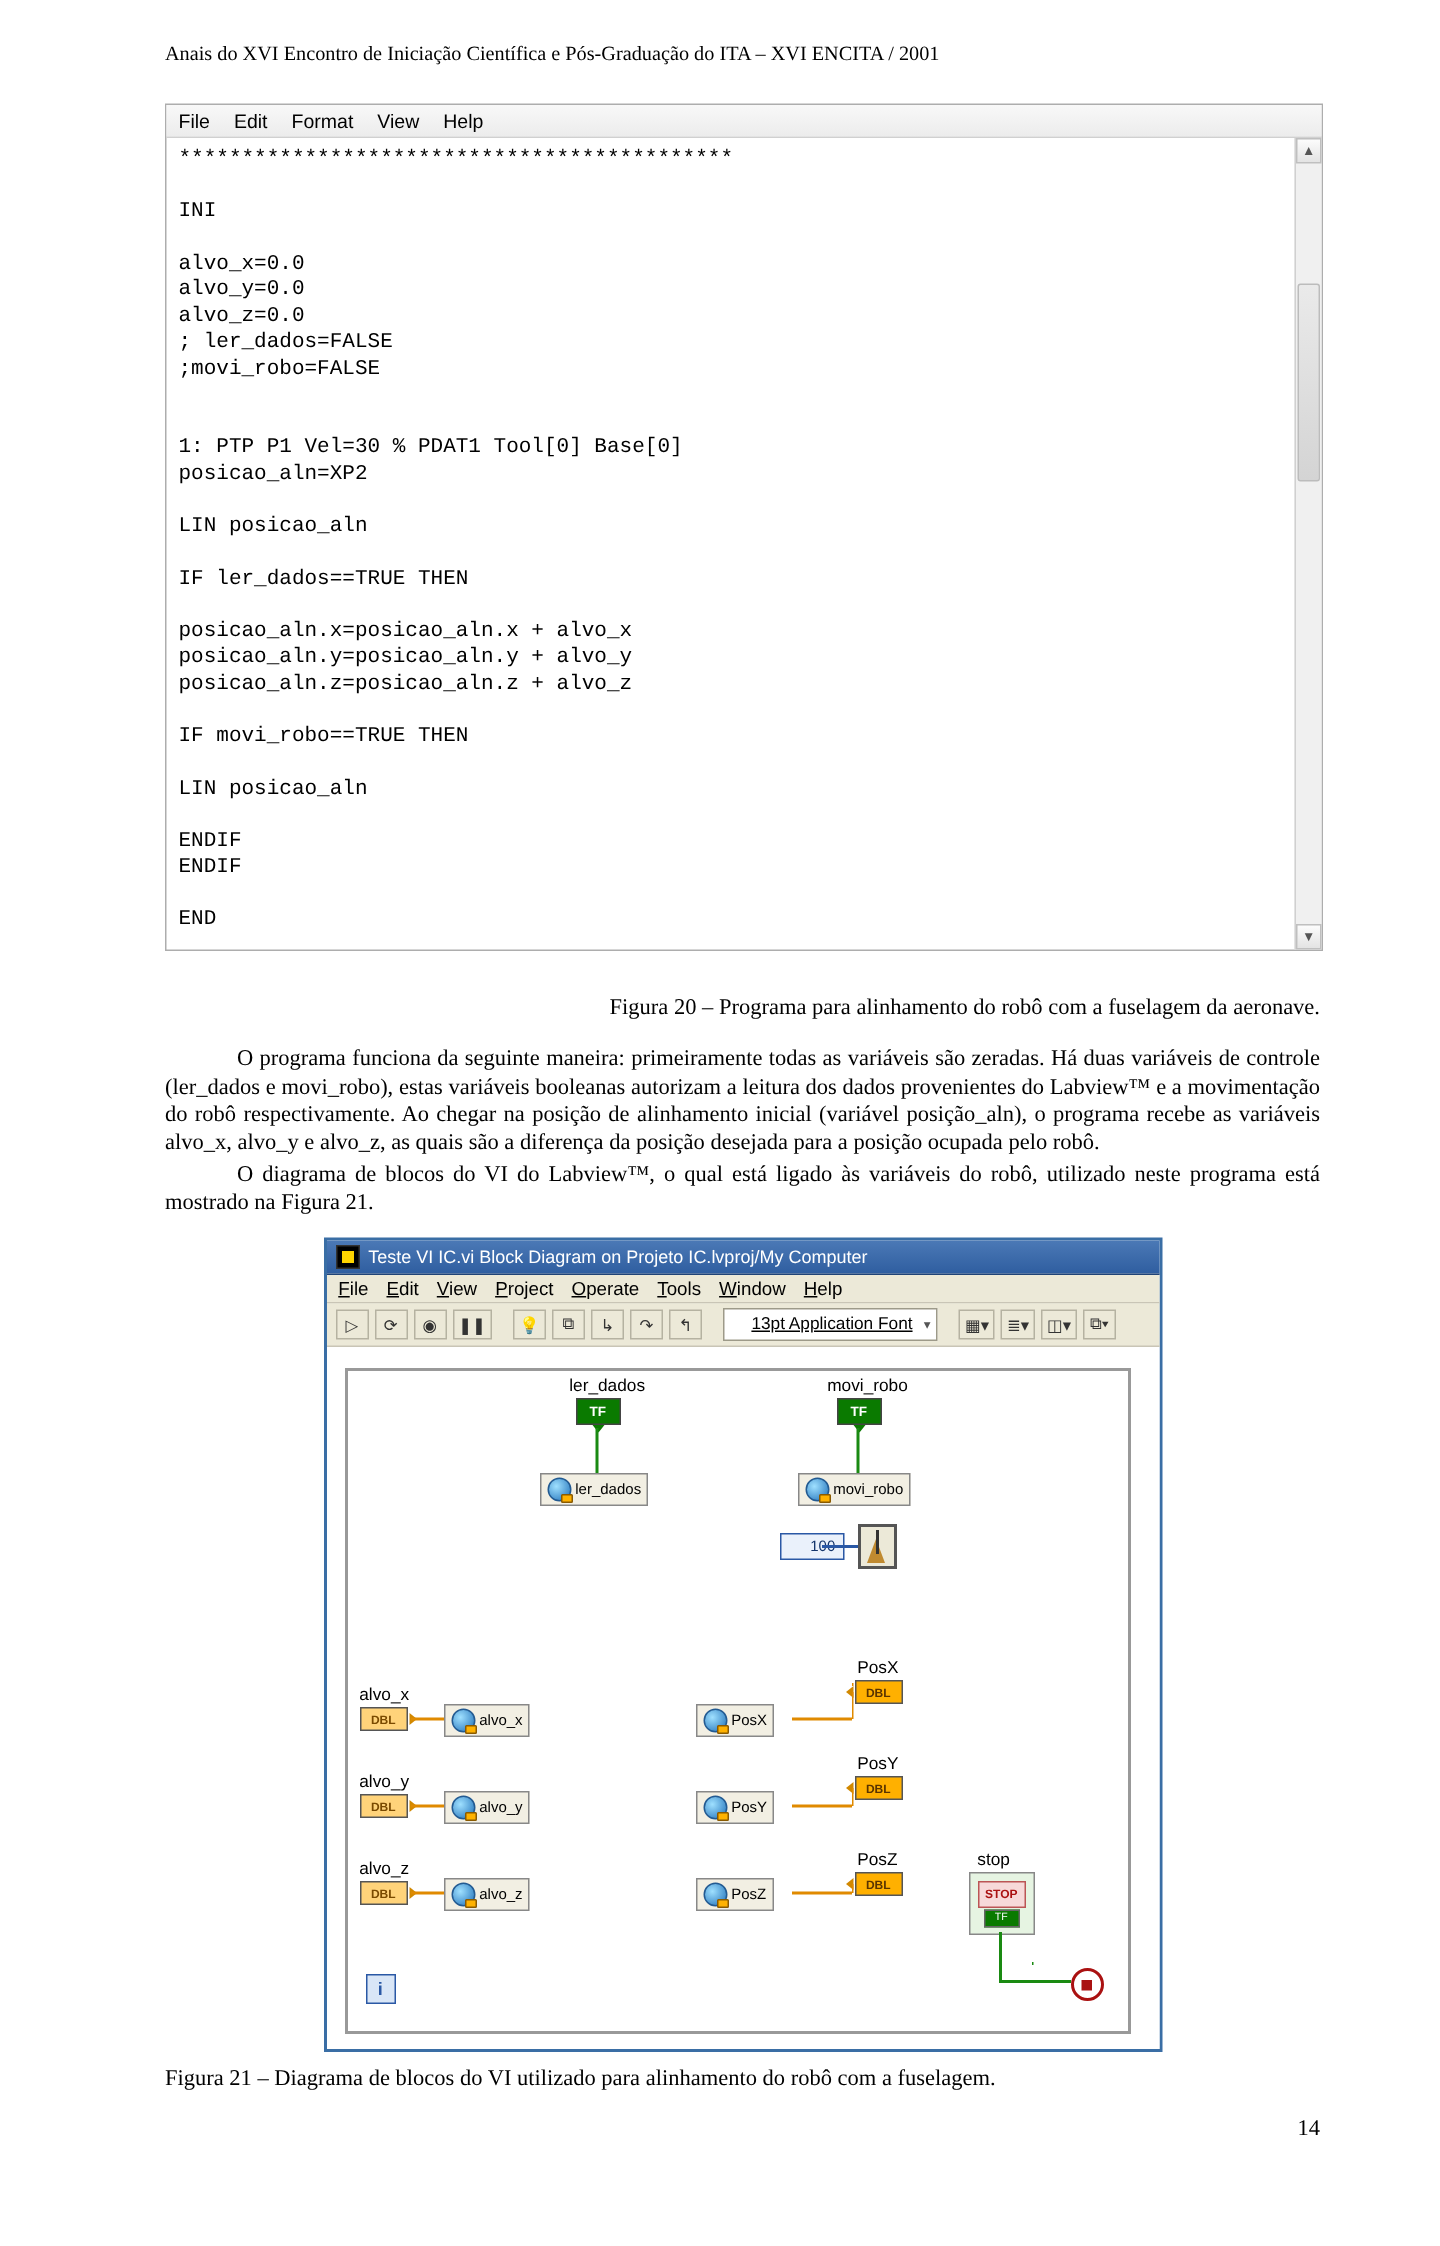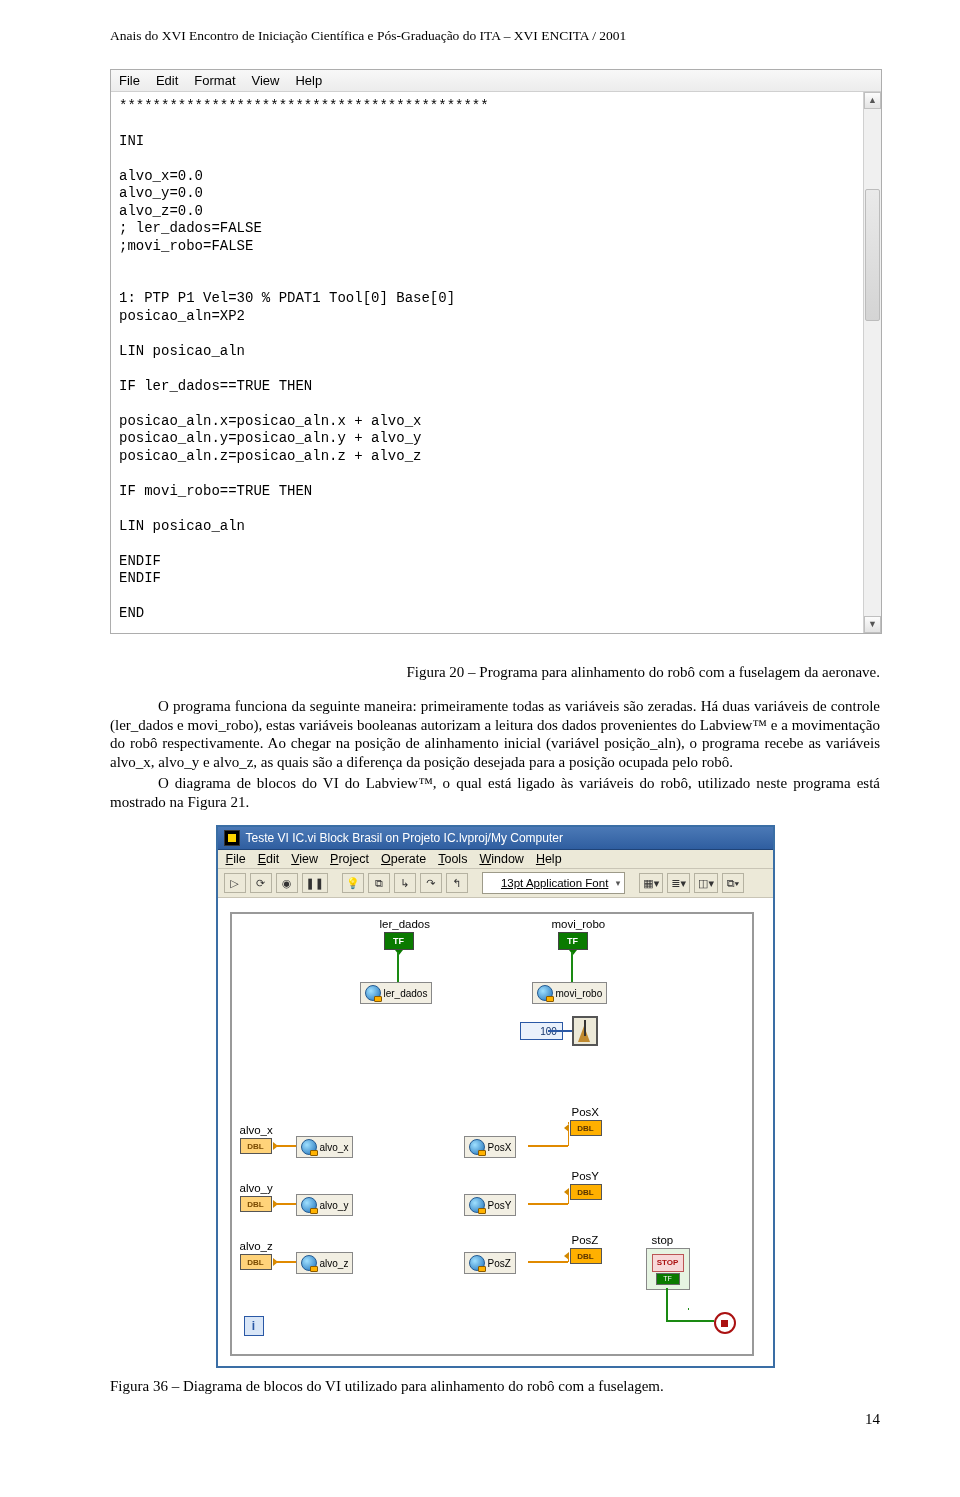--- a/index.html
+++ b/index.html
@@ -320,21 +320,21 @@
   </div>
 
   <p class="caption" style="text-align:right">Figura 20 – Programa para alinhamento do robô com a fuselagem da aeronave.</p>
 
   <p class="para para-indent">O programa funciona da seguinte maneira: primeiramente todas as variáveis são zeradas. Há duas variáveis de controle (ler_dados e movi_robo), estas variáveis booleanas autorizam a leitura dos dados provenientes do Labview™ e a movimentação do robô respectivamente. Ao chegar na posição de alinhamento inicial (variável posição_aln), o programa recebe as variáveis alvo_x, alvo_y e alvo_z, as quais são a diferença da posição desejada para a posição ocupada pelo robô.</p>
   <p class="para para-indent">O diagrama de blocos do VI do Labview™, o qual está ligado às variáveis do robô, utilizado neste programa está mostrado na Figura 21.</p>
 
   <div class="lv-window">
     <div class="lv-title">
       <span class="lv-title-icon"></span>
-      <span>Teste VI IC.vi Block Brasil on Projeto IC.lvproj/My Computer</span>
+      <span>Teste VI IC.vi Block Diagram on Projeto IC.lvproj/My Computer</span>
     </div>
     <div class="lv-menubar">
       <span><u>F</u>ile</span>
       <span><u>E</u>dit</span>
       <span><u>V</u>iew</span>
       <span><u>P</u>roject</span>
       <span><u>O</u>perate</span>
       <span><u>T</u>ools</span>
       <span><u>W</u>indow</span>
       <span><u>H</u>elp</span>
@@ -469,16 +469,16 @@
         <div class="wire-g" style="left:456px;top:394px;width:1px;height:2px"></div>
         <div class="wire-gv" style="left:434px;top:374px;height:32px"></div>
         <div class="wire-g" style="left:434px;top:406px;width:48px"></div>
         <div class="loop-stop" style="left:482px;top:398px"></div>
 
         <div class="info-icon" style="left:12px;top:402px">i</div>
       </div>
     </div>
   </div>
 
-  <p class="caption" style="text-align:left">Figura 36 – Diagrama de blocos do VI utilizado para alinhamento do robô com a fuselagem.</p>
+  <p class="caption" style="text-align:left">Figura 21 – Diagrama de blocos do VI utilizado para alinhamento do robô com a fuselagem.</p>
 
   <div class="pagenum">14</div>
 </div>
 
 </body></html>

